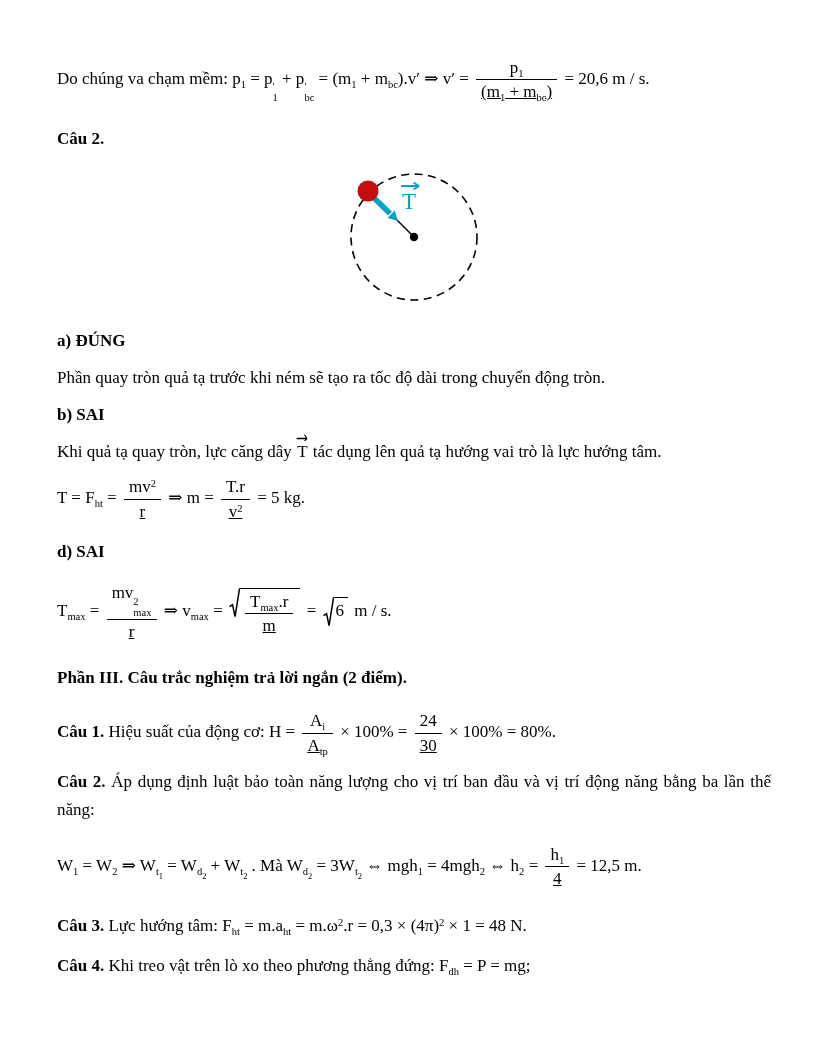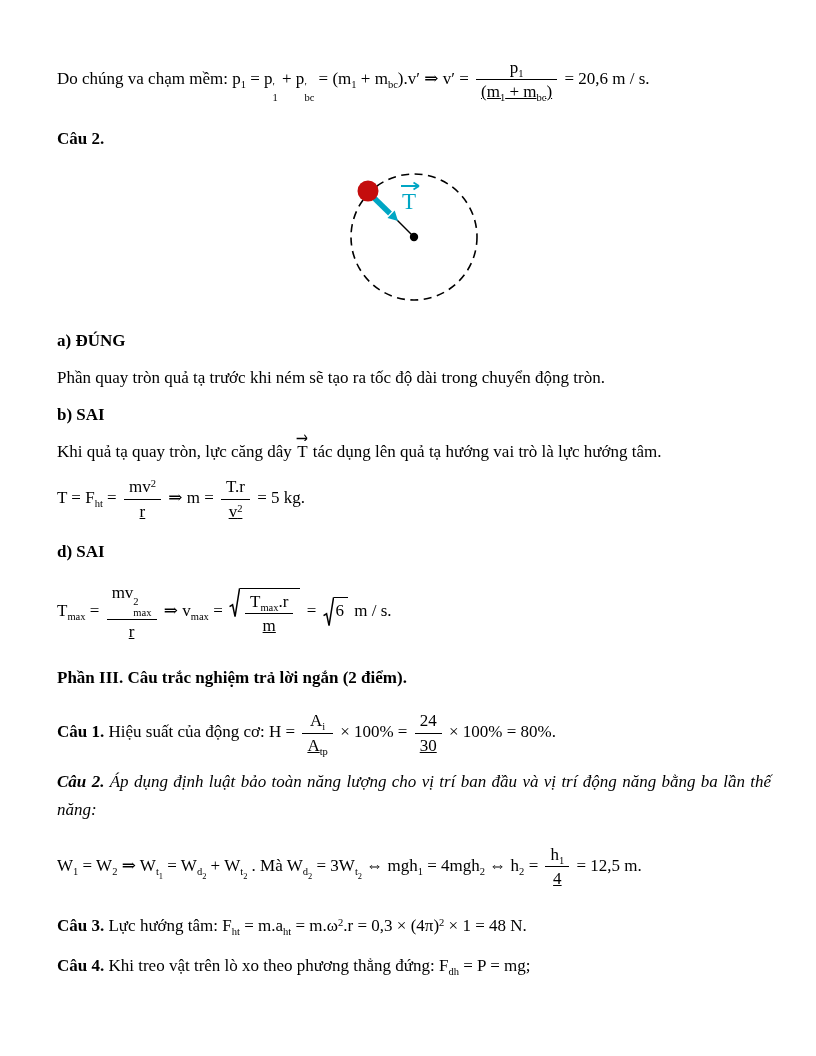--- a/index.html
+++ b/index.html
@@ -25,21 +25,21 @@
   .sqrt>.radicand{border-top:1.3px solid #000;padding:2px 4px 0 2px;}
   .stack{display:inline-flex;flex-direction:column;align-items:flex-start;font-size:0.62em;line-height:1.05;vertical-align:-0.62em;}
   .stack span{display:block;}
   .vec{position:relative;display:inline-block;padding:0 1px;}
   .vec .vec-arrow{position:absolute;top:-5px;left:0;width:100%;height:8px;}
   .diagram{display:flex;justify-content:center;margin:2px 0 20px 0;}
   .intro-line{margin-bottom:22px;white-space:nowrap;}
   .cau2-heading{margin-bottom:12px;}
   .part3-heading{margin:4px 0 18px 0;}
   .q-line{margin-bottom:12px;white-space:nowrap;line-height:1.6;}
-  .q-para{text-align:justify;margin-bottom:20px;font-style:italic;}
+  .q-para{text-align:justify;margin-bottom:20px;}
   .energy-formula{margin:14px 0 23px 0;}
 </style>
 </head>
 <body>
 
 <div class="page">
 
   <p class="intro-line">
     <span>Do chúng va chạm mềm:</span>
     <span class="math"><span>p</span><sub>1</sub><span> = p</span><span class="stack">

